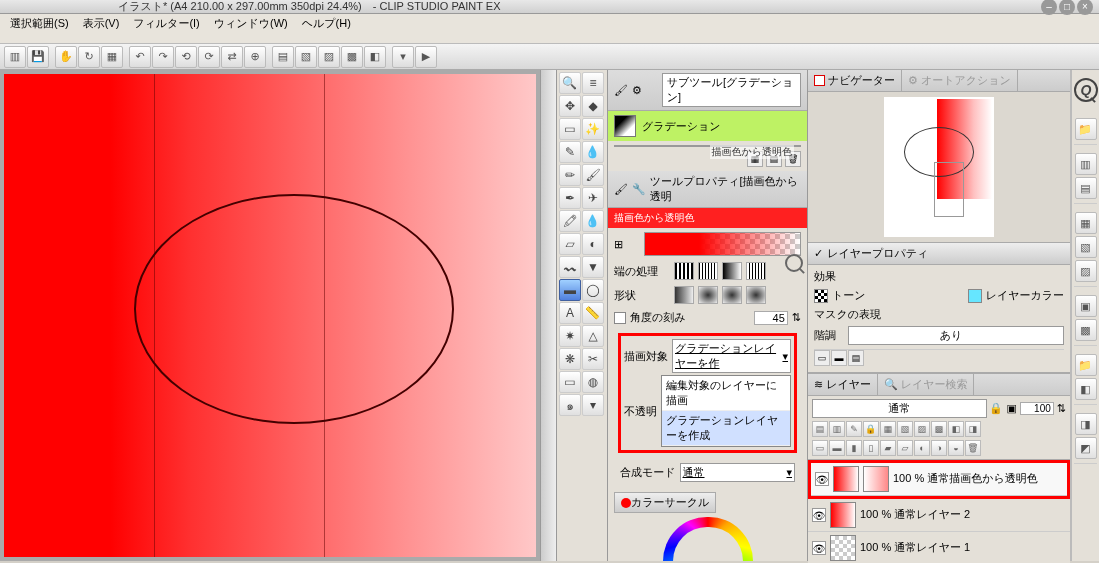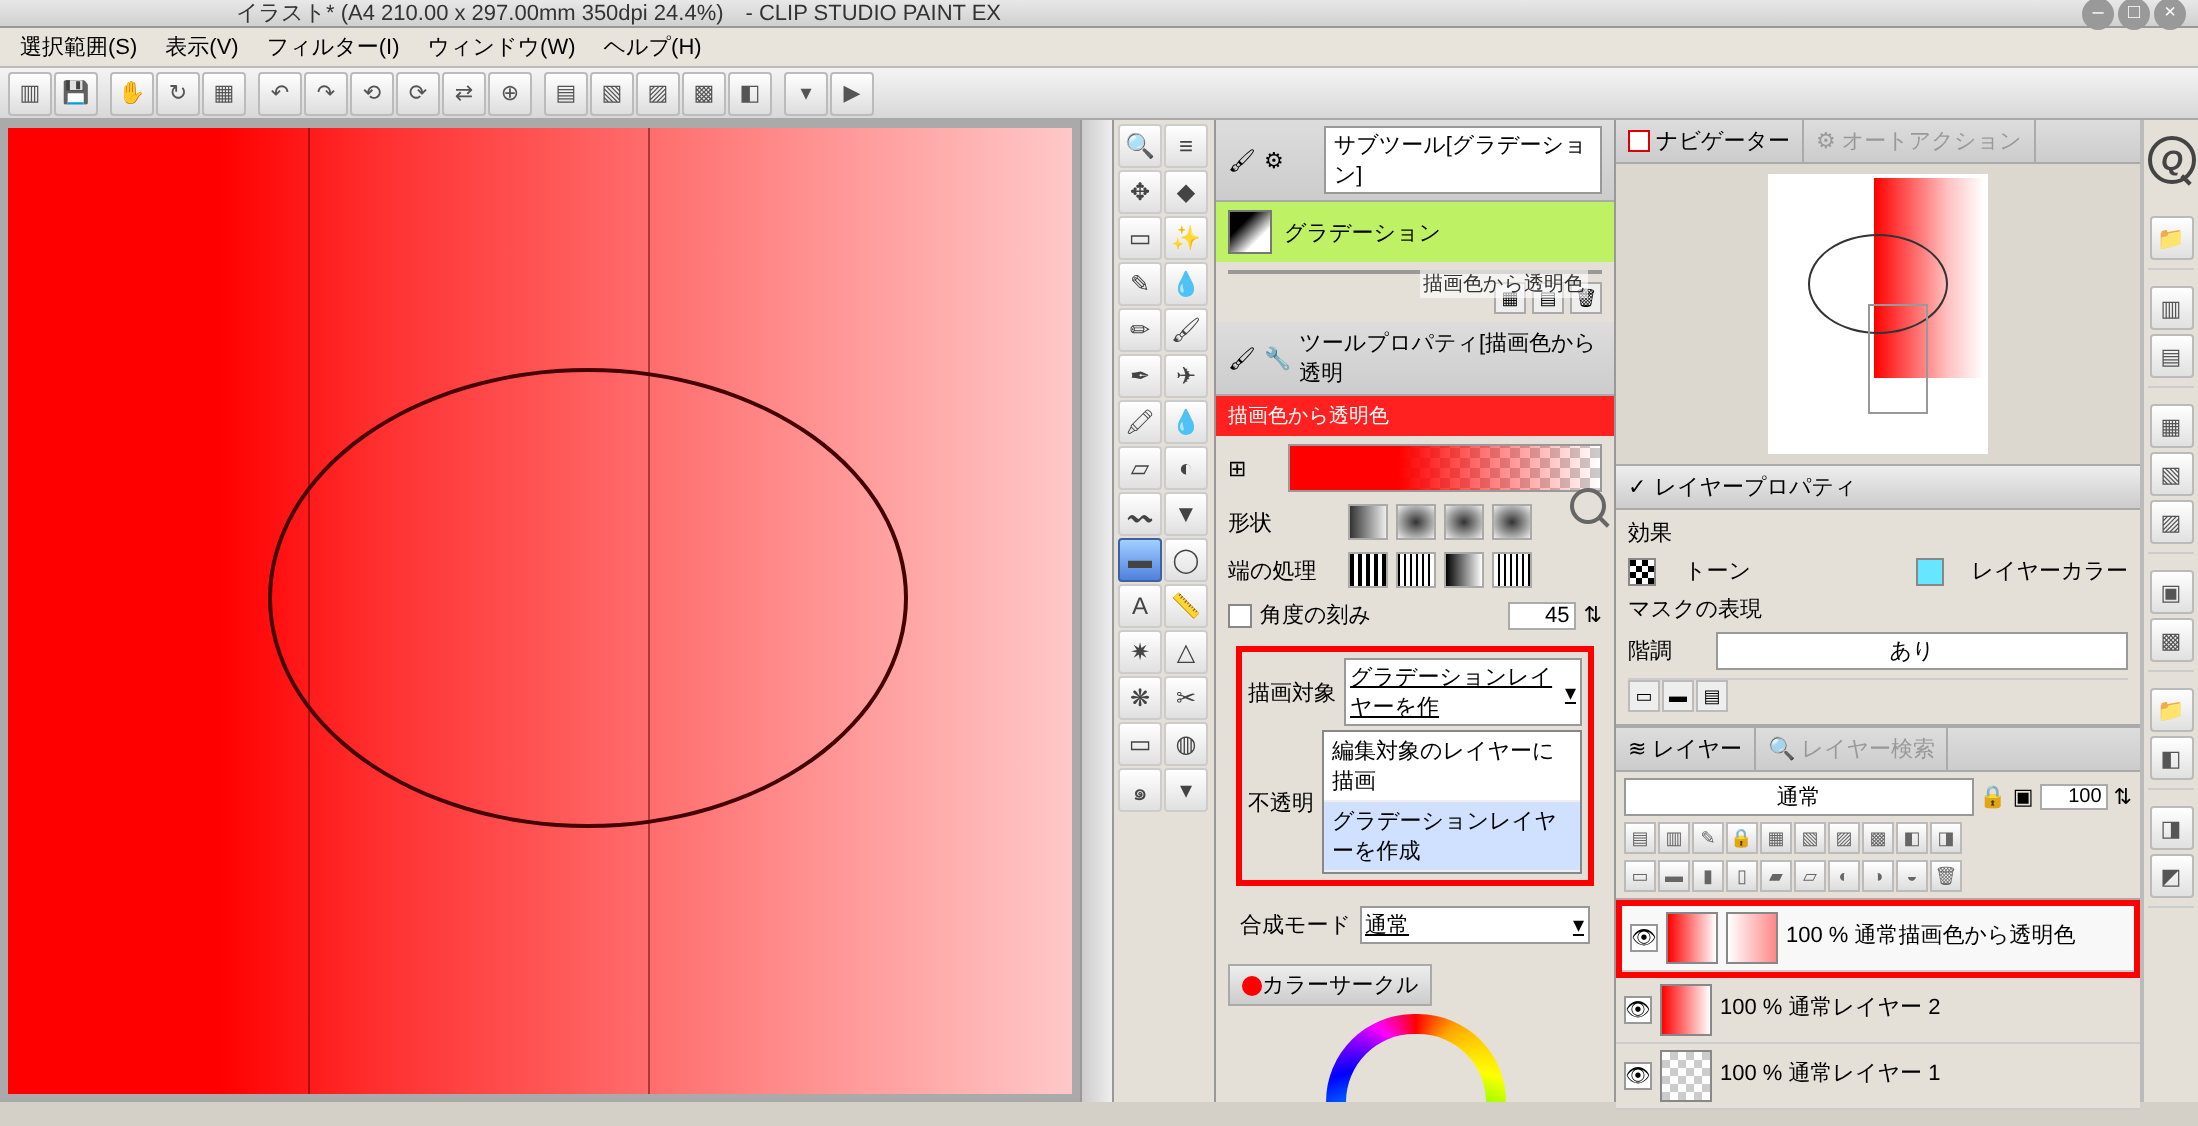--- a/index.html
+++ b/index.html
@@ -3,21 +3,21 @@
 <meta charset="utf-8">
 <style>
 * { margin: 0; padding: 0; box-sizing: border-box; font-family: "MS Gothic", "Meiryo", sans-serif; font-size: 11px; }
 body { background: #d4d0c8; width: 1099px; height: 563px; overflow: hidden; position: relative; }
 
 .titlebar { height: 14px; background: linear-gradient(#e8e8e8, #d0d0d0); display: flex; align-items: center; padding: 0 6px; justify-content: space-between; border-bottom: 1px solid #999; }
 .titlebar .title { color: #333; padding-left: 112px; }
 .winbtns { display: flex; gap: 2px; }
 .winbtn { width: 16px; height: 16px; border-radius: 8px; background: #999; color: #fff; display:flex;align-items:center;justify-content:center;font-size:10px;cursor:pointer; }
 
-.menubar { height: 20px; background: #e8e4dc; display: flex; align-items: center; padding: 0 4px; gap: 2px; border-bottom: 1px solid #bbb; }
+.menubar { height: 30px; background: #e8e4dc; display: flex; padding: 0 4px; gap: 2px; border-bottom: 1px solid #bbb; }
 .menubar span { padding: 2px 6px; cursor: pointer; }
 
 .toolbar { height: 26px; background: linear-gradient(#f4f4f4,#d8d8d8); display:flex; align-items:center; padding: 0 4px; gap:1px; border-bottom:1px solid #aaa; }
 .tbtn { width:22px; height:22px; border:1px solid #bbb; background:linear-gradient(#fff,#ddd); display:flex;align-items:center;justify-content:center;font-size:11px;color:#555;cursor:pointer;border-radius:2px; }
 .tbtn.sep { width:4px; border:none; background:none; }
 
 .workarea { display:flex; height: calc(563px - 24px - 22px - 26px); }
 
 .canvas-zone { width: 556px; position:relative; background:#aaa; display:flex; }
 .canvas-inner { margin:4px; flex:1; background: linear-gradient(90deg, #ff0000 0%, #ff0000 20%, #ff3030 35%, #ff6060 55%, #ff9090 75%, #ffc8c8 100%); position:relative; }
@@ -73,21 +73,21 @@
 .tab-row .icon-sq { width:11px;height:11px;border:1px solid #d00;background:#fff; }
 .nav-canvas { height:150px; background:#dcd8d0; display:flex;align-items:center;justify-content:center; padding:6px; }
 .nav-thumb { width:110px; height:140px; background:#fff; position:relative; }
 .nav-thumb .grad { position:absolute; top:2px; right:2px; width:55px; height:100px; background:linear-gradient(90deg,#ff0000,#ff6060,#ffc0c0,#fff); }
 .nav-thumb .ell { position:absolute; left:20px; top:30px; width:70px; height:50px; border:1px solid #333; border-radius:50%; }
 .nav-thumb .rect { position:absolute; left:50px; top:65px; width:30px; height:55px; border:1px solid #999; }
 
 .layer-prop { border-top:1px solid #aaa; }
 .lp-tab { background:linear-gradient(#eee,#ccc); padding:3px 6px; border-bottom:1px solid #aaa; display:flex;align-items:center;gap:4px; font-size:10px; }
 .lp-body { padding:4px 6px; font-size:10px; display:flex;flex-direction:column;gap:4px; border-bottom:1px solid #aaa; }
-.lp-row { display:flex;align-items:center;gap:14px; }
+.lp-row { display:flex;align-items:center;gap:4px; }
 .sw-cyan { width:14px;height:14px;background:#66e6ff;border:1px solid #888; }
 .lp-dd { border:1px solid #999; background:#fff; padding:1px 14px 1px 4px; flex:1; text-align:center; }
 .lp-btnrow { display:flex; gap:1px; justify-content:flex-start; padding:0 0 2px; border-top:1px solid #ccc; }
 .lp-btnrow span { width:16px;height:16px;border:1px solid #bbb;background:#eee;font-size:9px;display:flex;align-items:center;justify-content:center; }
 
 .layer-panel { border-top:1px solid #aaa; display:flex;flex-direction:column; }
 .layer-controls { padding:3px 4px; display:flex;flex-direction:column;gap:3px; border-bottom:1px solid #aaa; }
 .lc-row { display:flex; align-items:center; gap:3px; }
 .lc-dd { flex:1; border:1px solid #999; background:#fff; padding:1px 4px; font-size:10px; text-align:center; }
 .lc-num { width:34px; border:1px solid #aaa; background:#fff; text-align:right; padding:0 2px; font-size:10px; }
@@ -233,32 +233,32 @@
     <div class="prop-title">描画色から透明色</div>
     <div style="position:relative">
       <div class="hint-glass"></div>
     </div>
     <div class="prop-body">
       <div style="display:flex;gap:4px;align-items:center;">
         <span style="width:12px;">⊞</span>
         <div class="grad-preview" style="flex:1"></div>
       </div>
       <div class="prop-row">
+        <label>端の処理</label>
+        <div class="edge-sw"></div>
+        <div class="edge-sw" style="background:repeating-linear-gradient(90deg,#000 0 1px,#fff 1px 3px)"></div>
+        <div class="edge-sw" style="background:linear-gradient(90deg,#000,#fff)"></div>
+        <div class="edge-sw" style="background:repeating-linear-gradient(90deg,#fff 0 2px,#000 2px 3px)"></div>
+      </div>
+      <div class="prop-row">
         <label>形状</label>
         <div class="shape-sw shape-sw2"></div>
         <div class="shape-sw"></div>
         <div class="shape-sw"></div>
         <div class="shape-sw"></div>
-      </div>
-      <div class="prop-row">
-        <label>端の処理</label>
-        <div class="edge-sw"></div>
-        <div class="edge-sw" style="background:repeating-linear-gradient(90deg,#000 0 1px,#fff 1px 3px)"></div>
-        <div class="edge-sw" style="background:linear-gradient(90deg,#000,#fff)"></div>
-        <div class="edge-sw" style="background:repeating-linear-gradient(90deg,#fff 0 2px,#000 2px 3px)"></div>
       </div>
       <div class="angle-row">
         <span class="checkbox"></span>
         <span>角度の刻み</span>
         <span style="flex:1"></span>
         <span class="num-in">45</span>
         <span>⇅</span>
       </div>
 
       <div class="red-box">

